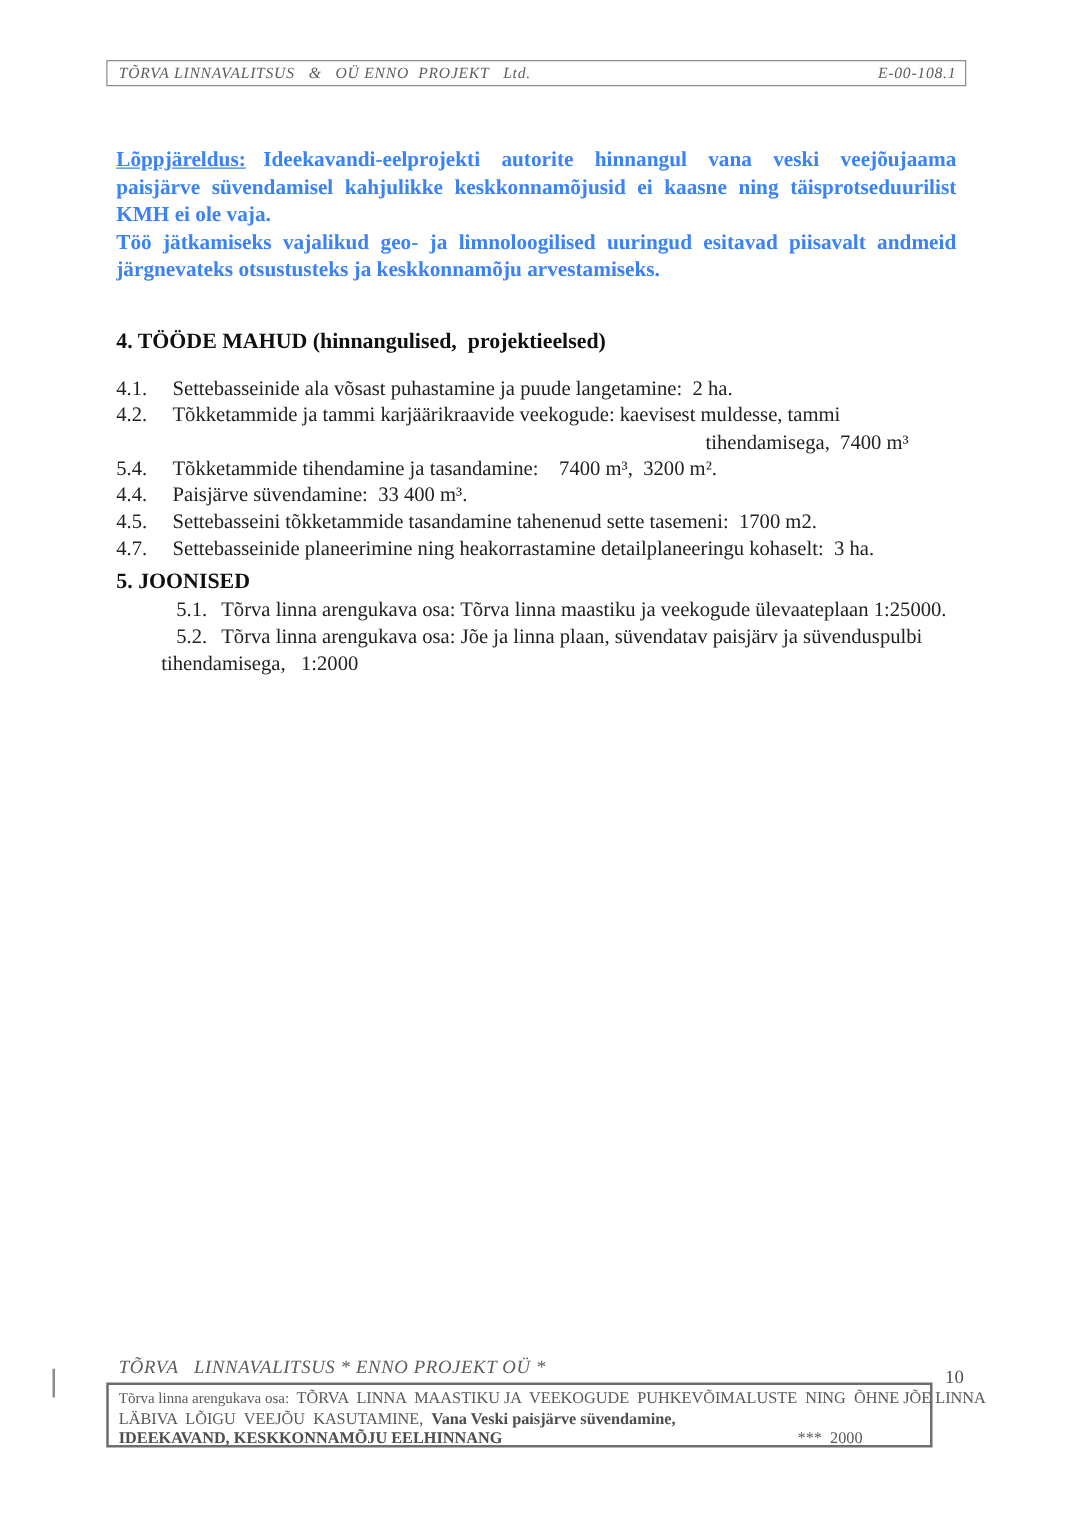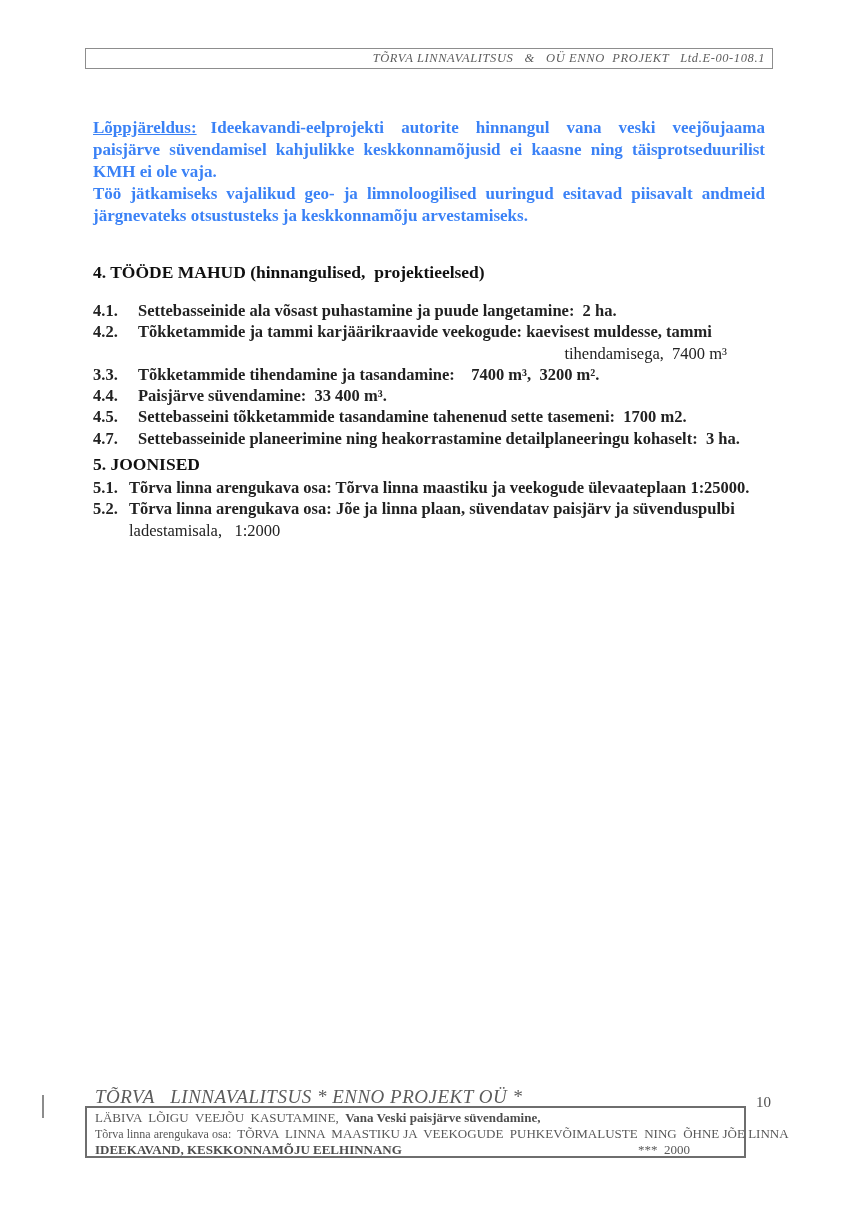--- a/index.html
+++ b/index.html
@@ -9,21 +9,21 @@
     position: relative;
     font-family: "Liberation Serif", serif;
     color: #1e1e1e;
     overflow: hidden;
   }
 
   
   .header-box {
     position: absolute; left: 85px; top: 48px; width: 688px; height: 21px;
     border: 1px solid #8d8d8d;
-    display: flex; align-items: center; justify-content: flex-end;
+    display: flex; align-items: center; justify-content: space-between;
     padding: 0 7px 0 9px;
     color: #5d5d5d;
     font-style: italic;
     font-size: 12.5px;
     letter-spacing: 0.6px;
     white-space: pre;
   }
 
   
   .doc-body {
@@ -46,44 +46,44 @@
     font-weight: bold;
     color: #101010;
     font-size: 17.5px;
     line-height: 22px;
     white-space: pre-wrap;
   }
   .h4 { margin-top: 34px; }
   .h5 { margin-top: 4px; }
   .list { margin-top: 17px; }
   .list5 { margin-top: 2px; }
-  .li { display: flex; line-height: 21.3px; font-weight: bold; }
+  .li { display: flex; line-height: 21.3px; }
   .li .num { flex: 0 0 45px; white-space: pre; }
-  .list5 .li .num { flex: 0 0 36px; }
+  .list5 .li .num { flex: 0 0 36px; margin-left: 48px; }
   .li .txt { flex: 1; white-space: pre-wrap; }
   .cont-right {
     line-height: 21.3px;
     text-align: right;
     padding-right: 38px;
     white-space: pre-wrap;
   }
   .cont-left {
     line-height: 21.3px;
     padding-left: 36px;
     white-space: pre-wrap;
   }
 
   
   .change-bar {
     position: absolute; left: 42px; top: 1095px;
     width: 2px; height: 23px; background: #8c8c8c;
   }
   .footer-org {
     position: absolute; left: 95px; top: 1086px;
-    font-style: italic; font-size: 19px; color: #5c5c5c;
+    font-style: italic; font-size: 15px; color: #5c5c5c;
     letter-spacing: 0.5px; white-space: pre;
   }
   .footer-box {
     position: absolute; left: 85px; top: 1106px; width: 661px; height: 52px;
     border: 2px solid #6e6e6e;
     padding: 2px 8px 0 8px;
     color: #585858;
     font-size: 13px;
     line-height: 15.5px;
   }
@@ -118,21 +118,21 @@
     <div class="li">
       <span class="num">4.1.</span>
       <span class="txt">Settebasseinide ala võsast puhastamine ja puude langetamine:  2 ha.</span>
     </div>
     <div class="li">
       <span class="num">4.2.</span>
       <span class="txt">Tõkketammide ja tammi karjäärikraavide veekogude: kaevisest muldesse, tammi</span>
     </div>
     <div class="cont-right">tihendamisega,  7400 m³</div>
     <div class="li">
-      <span class="num">3.3.</span>
+      <span class="num">5.4.</span>
       <span class="txt">Tõkketammide tihendamine ja tasandamine:    7400 m³,  3200 m².</span>
     </div>
     <div class="li">
       <span class="num">4.4.</span>
       <span class="txt">Paisjärve süvendamine:  33 400 m³.</span>
     </div>
     <div class="li">
       <span class="num">4.5.</span>
       <span class="txt">Settebasseini tõkketammide tasandamine tahenenud sette tasemeni:  1700 m2.</span>
     </div>
@@ -146,37 +146,37 @@
 
   <div class="list list5">
     <div class="li">
       <span class="num">5.1.</span>
       <span class="txt">Tõrva linna arengukava osa: Tõrva linna maastiku ja veekogude ülevaateplaan 1:25000.</span>
     </div>
     <div class="li">
       <span class="num">5.2.</span>
       <span class="txt">Tõrva linna arengukava osa: Jõe ja linna plaan, süvendatav paisjärv ja süvenduspulbi</span>
     </div>
-    <div class="cont-left">ladestamisala,   1:2000</div>
+    <div class="cont-left">tihendamisega,   1:2000</div>
   </div>
 
 </div>
 
 <div class="change-bar"></div>
 
 <div class="footer-org">TÕRVA   LINNAVALITSUS * ENNO PROJEKT OÜ *</div>
 
 <div class="footer-box">
   <div class="row">
+    <span class="small-label">Tõrva linna arengukava osa:  </span>
+    <span>TÕRVA  LINNA  MAASTIKU JA  VEEKOGUDE  PUHKEVÕIMALUSTE  NING  ÕHNE JÕE LINNA</span>
+  </div>
+  <div class="row">
     <span>LÄBIVA  LÕIGU  VEEJÕU  KASUTAMINE,  </span>
     <span class="bold">Vana Veski paisjärve süvendamine,</span>
-  </div>
-  <div class="row">
-    <span class="small-label">Tõrva linna arengukava osa:  </span>
-    <span>TÕRVA  LINNA  MAASTIKU JA  VEEKOGUDE  PUHKEVÕIMALUSTE  NING  ÕHNE JÕE LINNA</span>
   </div>
   <div class="row">
     <span class="bold">IDEEKAVAND, KESKKONNAMÕJU EELHINNANG</span>
     <span class="year">***  2000</span>
   </div>
 </div>
 
 <div class="page-number">10</div>
 
 </body></html>

